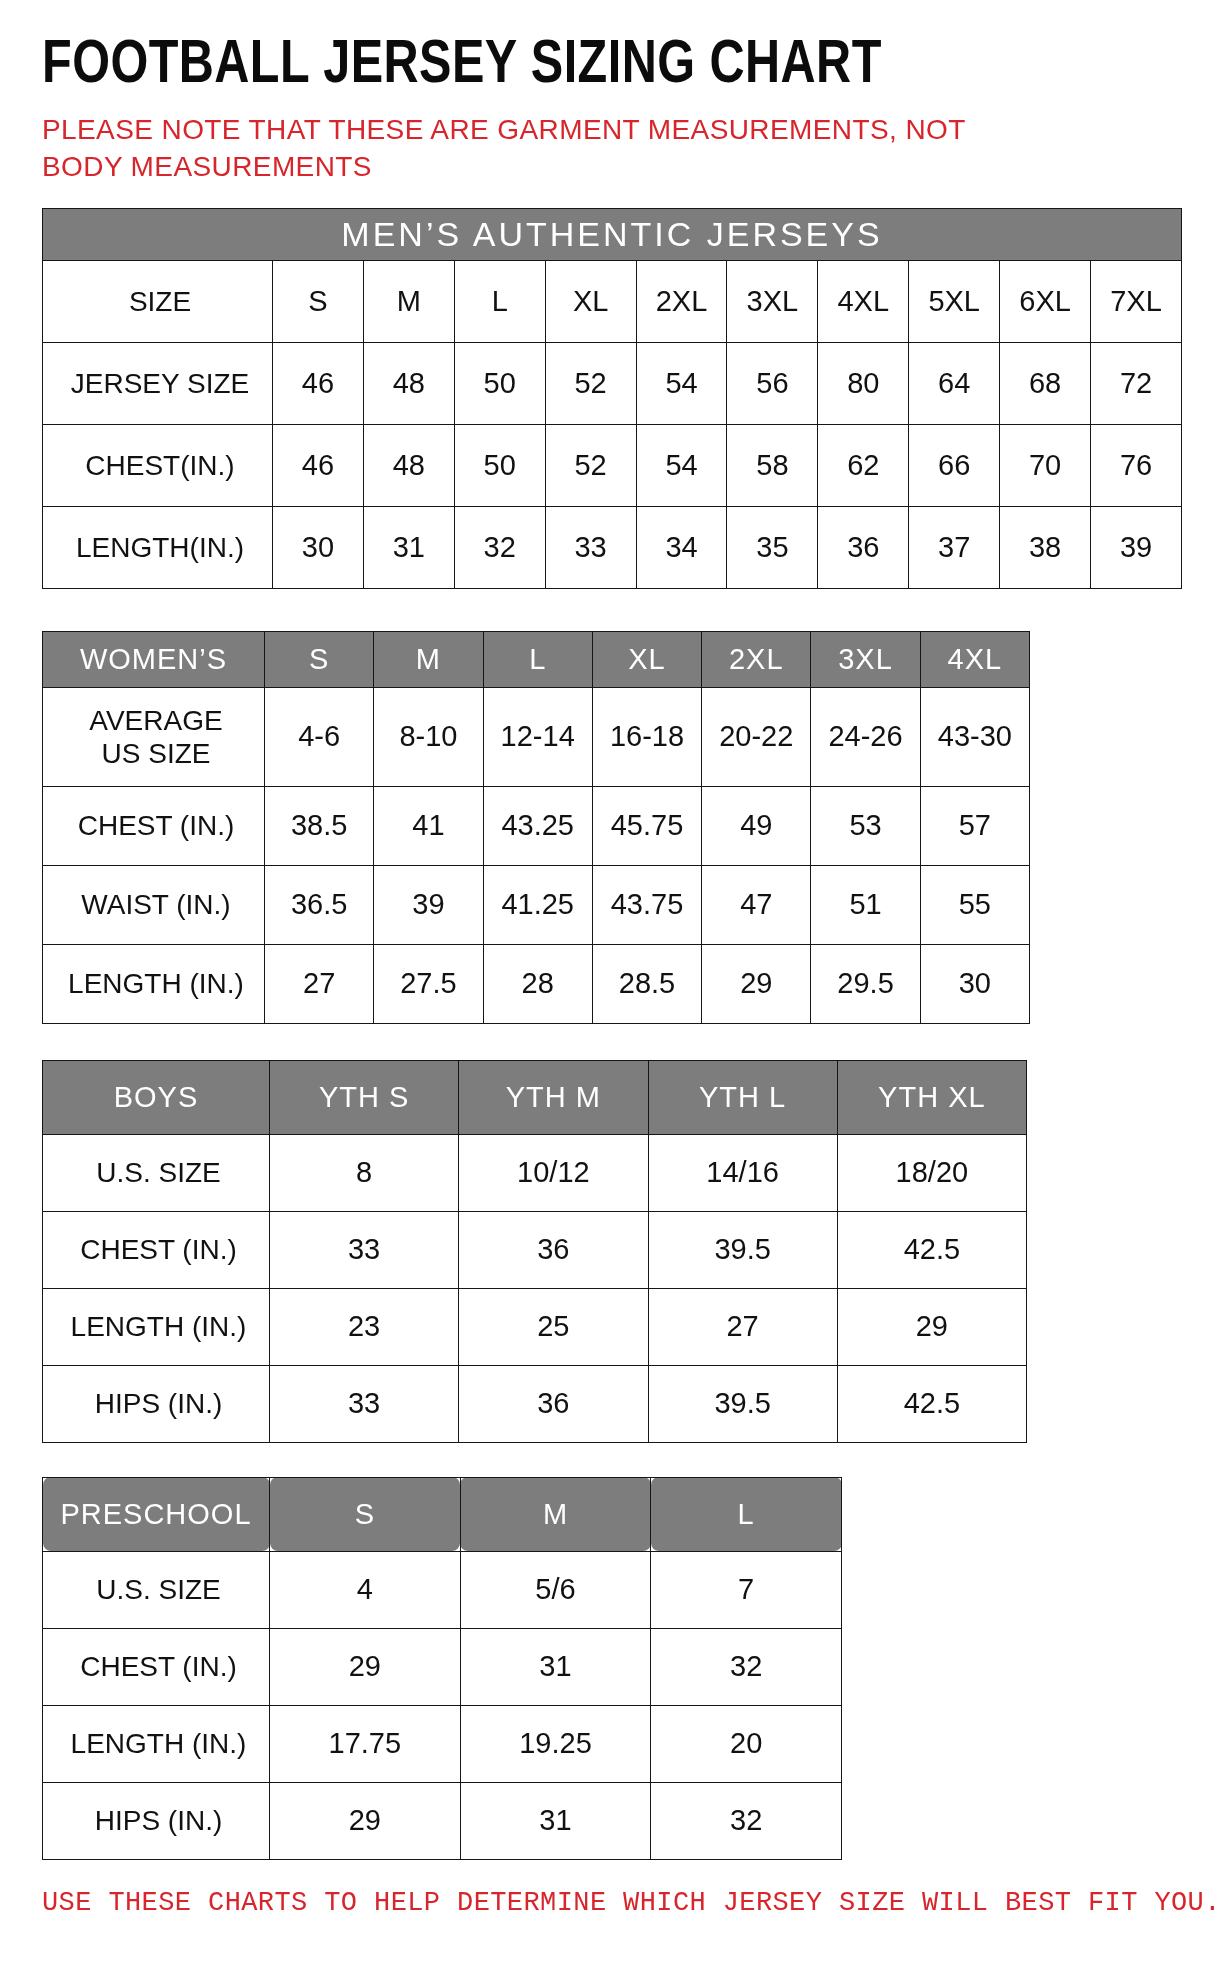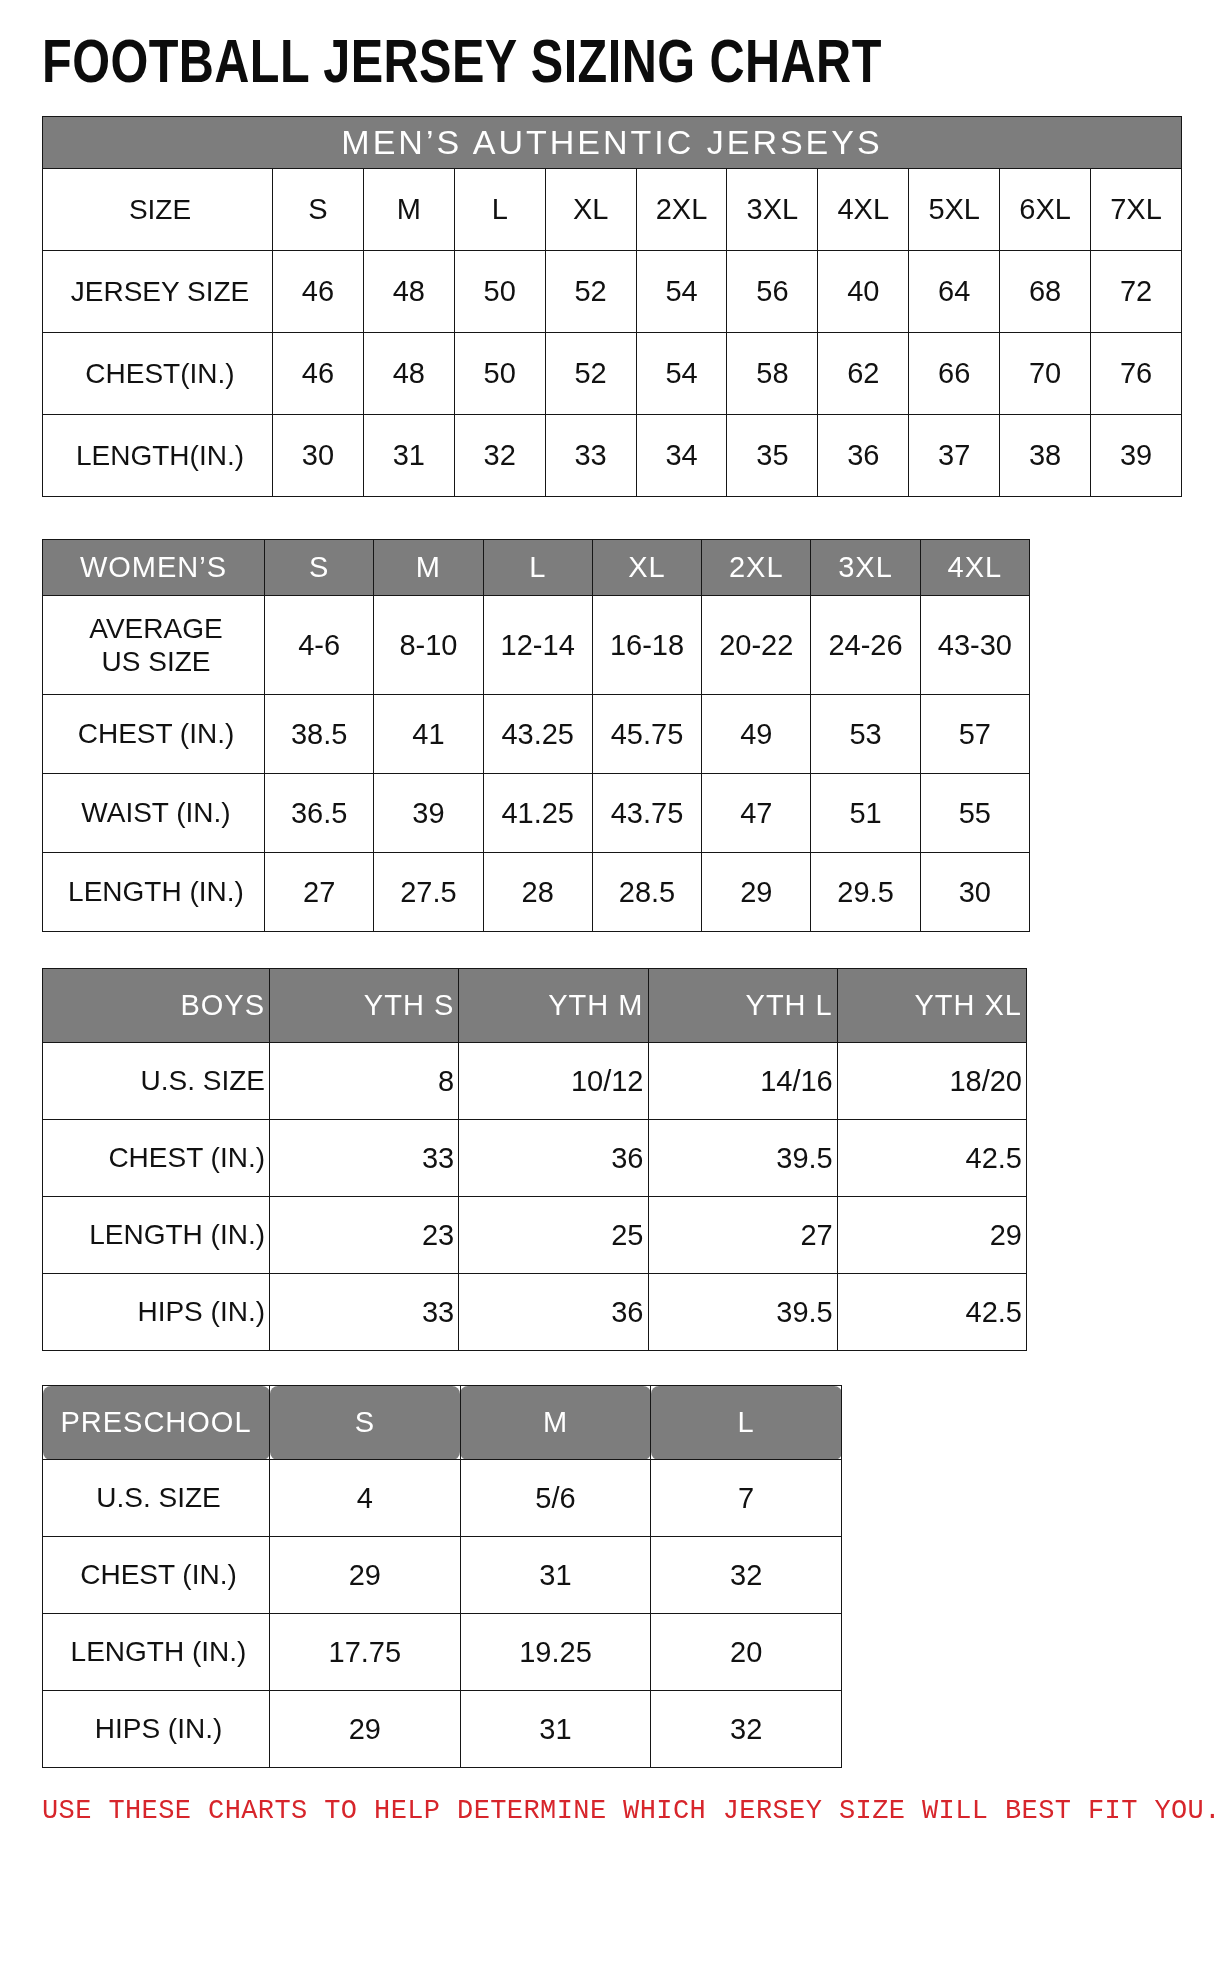--- a/index.html
+++ b/index.html
@@ -50,36 +50,37 @@
     font-size:28px;line-height:1.18;white-space:pre-line;padding-left:9px;
   }
   .t-mens{width:1140px;margin-top:22px;}
   .t-mens td{height:82px;}
   .t-mens td.band{height:52px;}
   .t-wom{width:988px;margin-top:42px;}
   .t-wom td{height:79px;}
   .t-wom td.hd{height:56px;}
   .t-wom tr.tall td{height:99px;}
   .t-boys{width:985px;margin-top:36px;}
-  .t-boys td{height:77px;text-align:right;}
+  .t-boys td{height:77px;}
   .t-boys td.hd{height:74px;}
   .t-pre{width:800px;margin-top:34px;}
   .t-pre td{height:77px;border-radius:8px;}
   .t-pre td.hd{height:74px;}
   .footer{
     margin-top:28px;
     color:var(--red);font-size:27px;letter-spacing:0.4px;white-space:nowrap;font-family:Liberation Mono, monospace;
   }
 </style>
 </head>
 <body>
 
 <div class="page">
 
   <h1 class="title">FOOTBALL JERSEY SIZING CHART</h1>
+  <p class="note">PLEASE NOTE THAT THESE ARE GARMENT MEASUREMENTS, NOT BODY MEASUREMENTS</p>
 
   
   <table class="tbl t-mens">
     <colgroup>
         <col style="width:230px">
         <col span="10">
       </colgroup>
     <tbody>
       <tr>
         <td class="band" colspan="11">MEN’S AUTHENTIC JERSEYS</td>
@@ -98,21 +99,21 @@
         <td>7XL</td>
       </tr>
       <tr>
         <td class="lbl">JERSEY SIZE</td>
         <td>46</td>
         <td>48</td>
         <td>50</td>
         <td>52</td>
         <td>54</td>
         <td>56</td>
-        <td>40</td>
+        <td>80</td>
         <td>64</td>
         <td>68</td>
         <td>72</td>
       </tr>
       <tr>
         <td class="lbl">CHEST(IN.)</td>
         <td>46</td>
         <td>48</td>
         <td>50</td>
         <td>52</td>

